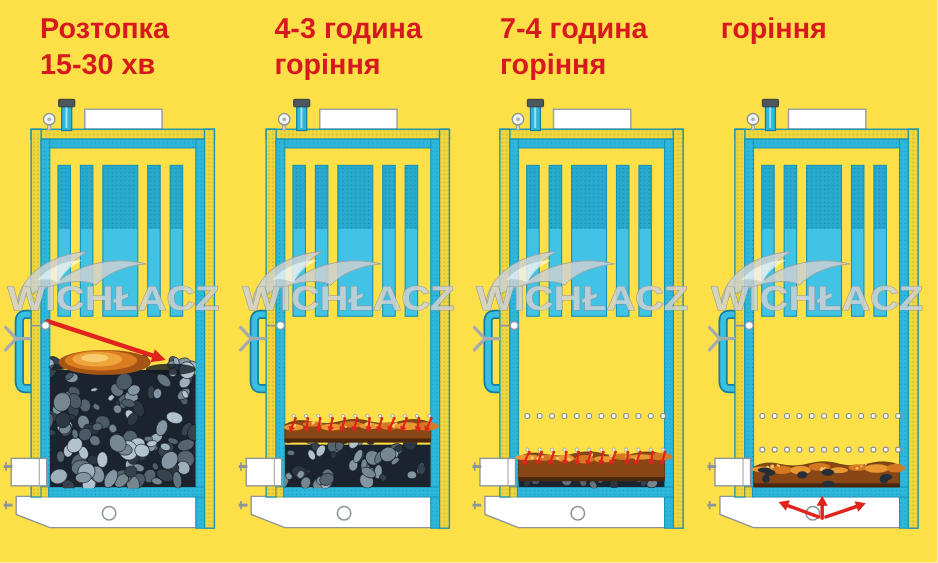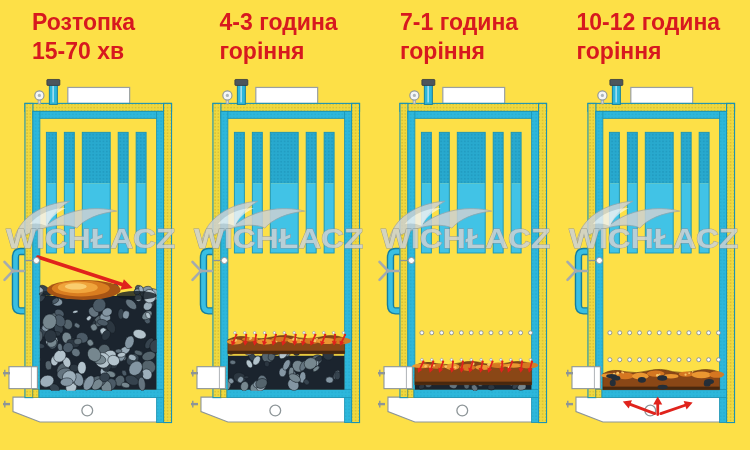--- a/index.html
+++ b/index.html
@@ -16,21 +16,21 @@
   svg.boiler{display:block;}
 </style>
 </head>
 <body>
 
 <div class="canvas">
 
   <section class="stage">
     <h2 class="title t0">
         <span>Розтопка</span>
-        <span>15-70 хв</span>
+        <span>15-30 хв</span>
       </h2>
     <svg class="boiler" width="187.5" height="352" viewBox="0 78 188 352" xmlns="http://www.w3.org/2000/svg">
         <defs>
       <pattern id="dy0" width="3.2" height="3.2" patternUnits="userSpaceOnUse">
             <rect width="3.2" height="3.2" fill="#efd83e"></rect>
             <circle cx="1.6" cy="1.6" r="0.55" fill="#b99f23"></circle>
           </pattern>
       <pattern id="dc0" width="3.4" height="3.4" patternUnits="userSpaceOnUse">
             <rect width="3.4" height="3.4" fill="#2db7db"></rect>
             <circle cx="1.7" cy="1.7" r="0.5" fill="#1793b8"></circle>
@@ -487,21 +487,21 @@
         </g>
         <g>
       <line x1="25" y1="260.5" x2="33.5" y2="260.5" stroke="#8d9598" stroke-width="1.3"></line>
       <circle cx="36.5" cy="260.5" r="3.1" fill="#fbfcfc" stroke="#8d9598" stroke-width="1"></circle>
         </g>
       </svg>
   </section>
 
   <section class="stage">
     <h2 class="title t2">
-        <span>7-1 година</span>
+        <span>7-4 година</span>
         <span>горіння</span>
       </h2>
     <svg class="boiler" width="187.5" height="352" viewBox="0 78 188 352" xmlns="http://www.w3.org/2000/svg">
         <defs>
       <pattern id="dy2" width="3.2" height="3.2" patternUnits="userSpaceOnUse">
             <rect width="3.2" height="3.2" fill="#efd83e"></rect>
             <circle cx="1.6" cy="1.6" r="0.55" fill="#b99f23"></circle>
           </pattern>
       <pattern id="dc2" width="3.4" height="3.4" patternUnits="userSpaceOnUse">
             <rect width="3.4" height="3.4" fill="#2db7db"></rect>
@@ -709,21 +709,20 @@
         </g>
         <g>
       <line x1="25" y1="260.5" x2="33.5" y2="260.5" stroke="#8d9598" stroke-width="1.3"></line>
       <circle cx="36.5" cy="260.5" r="3.1" fill="#fbfcfc" stroke="#8d9598" stroke-width="1"></circle>
         </g>
       </svg>
   </section>
 
   <section class="stage">
     <h2 class="title t3">
-        <span>10-12 година</span>
         <span>горіння</span>
       </h2>
     <svg class="boiler" width="187.5" height="352" viewBox="0 78 188 352" xmlns="http://www.w3.org/2000/svg">
         <defs>
       <pattern id="dy3" width="3.2" height="3.2" patternUnits="userSpaceOnUse">
             <rect width="3.2" height="3.2" fill="#efd83e"></rect>
             <circle cx="1.6" cy="1.6" r="0.55" fill="#b99f23"></circle>
           </pattern>
       <pattern id="dc3" width="3.4" height="3.4" patternUnits="userSpaceOnUse">
             <rect width="3.4" height="3.4" fill="#2db7db"></rect>

